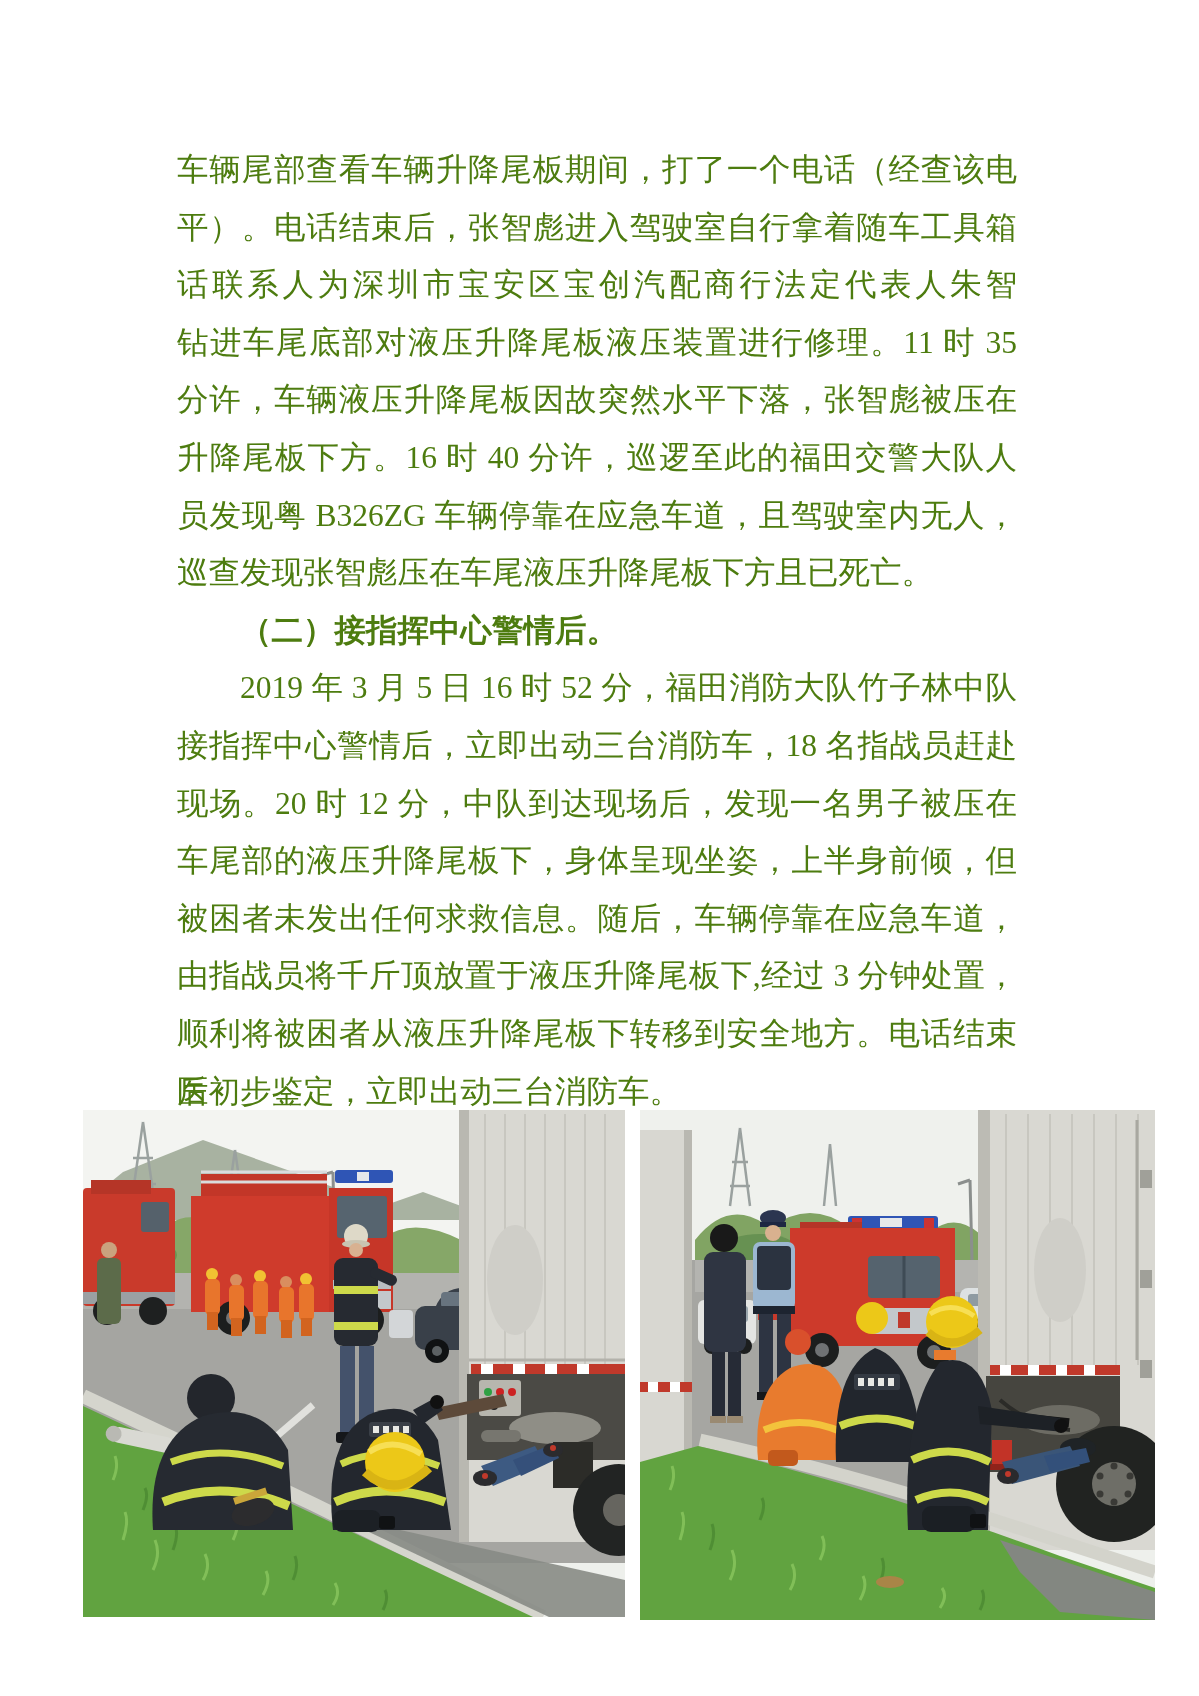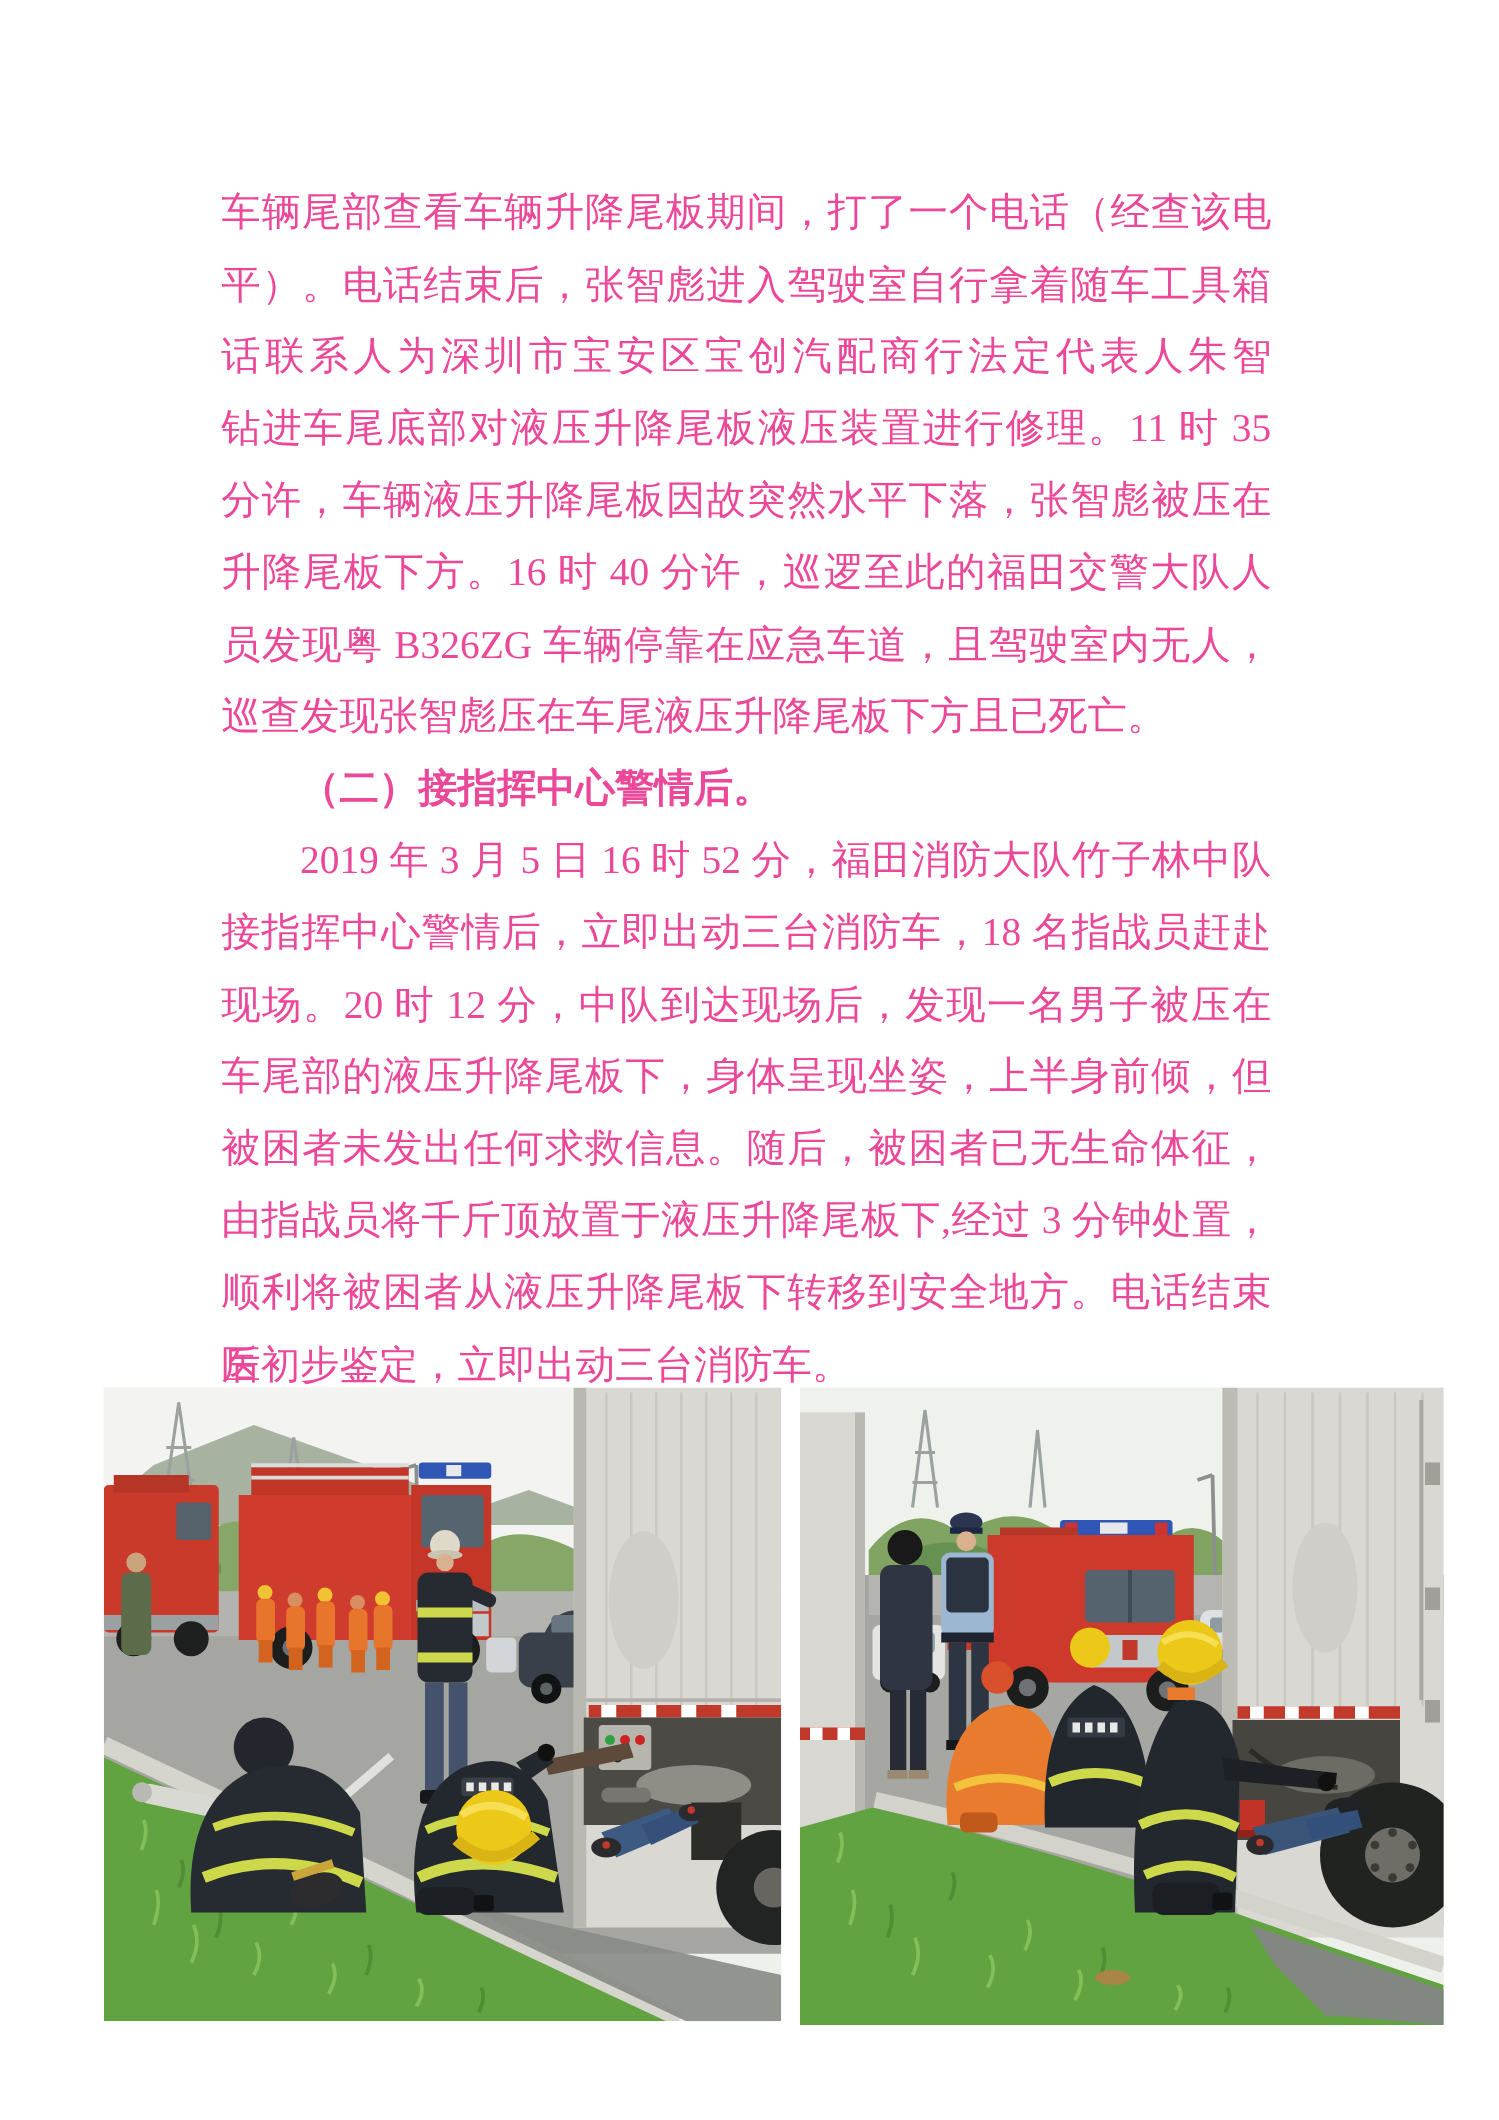--- a/index.html
+++ b/index.html
@@ -3,21 +3,21 @@
 <meta charset="utf-8">
 <style>
   html,body{margin:0;padding:0;background:#ffffff;}
   .page{
     position:relative;
     width:1199px;
     height:1696px;
     background:#ffffff;
     overflow:hidden;
     font-family:"Liberation Serif","DejaVu Serif",serif;
-    color:#ec4899;
+    color:#4d7c0f;
   }
   .textblock{
     position:absolute;
     left:177px;
     top:141px;
     width:840px;
   }
   .tline{
     font-size:31.5px;
     line-height:57.6px;
@@ -55,21 +55,21 @@
     <div class="tline j">升降尾板下方。16 时 40 分许，巡逻至此的福田交警大队人</div>
     <div class="tline j">员发现粤 B326ZG 车辆停靠在应急车道，且驾驶室内无人，</div>
     <div class="tline">巡查发现张智彪压在车尾液压升降尾板下方且已死亡。</div>
 
     <div class="tline heading">（二）接指挥中心警情后。</div>
 
     <div class="tline j indent">2019 年 3 月 5 日 16 时 52 分，福田消防大队竹子林中队</div>
     <div class="tline j">接指挥中心警情后，立即出动三台消防车，18 名指战员赶赴</div>
     <div class="tline j">现场。20 时 12 分，中队到达现场后，发现一名男子被压在</div>
     <div class="tline j">车尾部的液压升降尾板下，身体呈现坐姿，上半身前倾，但</div>
-    <div class="tline j">被困者未发出任何求救信息。随后，被困者已无生命体征，</div>
+    <div class="tline j">被困者未发出任何求救信息。随后，车辆停靠在应急车道，</div>
     <div class="tline j">由指战员将千斤顶放置于液压升降尾板下,经过 3 分钟处置，</div>
     <div class="tline j">顺利将被困者从液压升降尾板下转移到安全地方。电话结束后</div>
     <div class="tline">医初步鉴定，立即出动三台消防车。</div>
   </div>
 
   <div class="photo photo-left">
     <svg width="542" height="507" viewBox="0 0 542 507" xmlns="http://www.w3.org/2000/svg">
 
       <rect x="0" y="0" width="542" height="200" fill="#f3f4f1"></rect>
 

